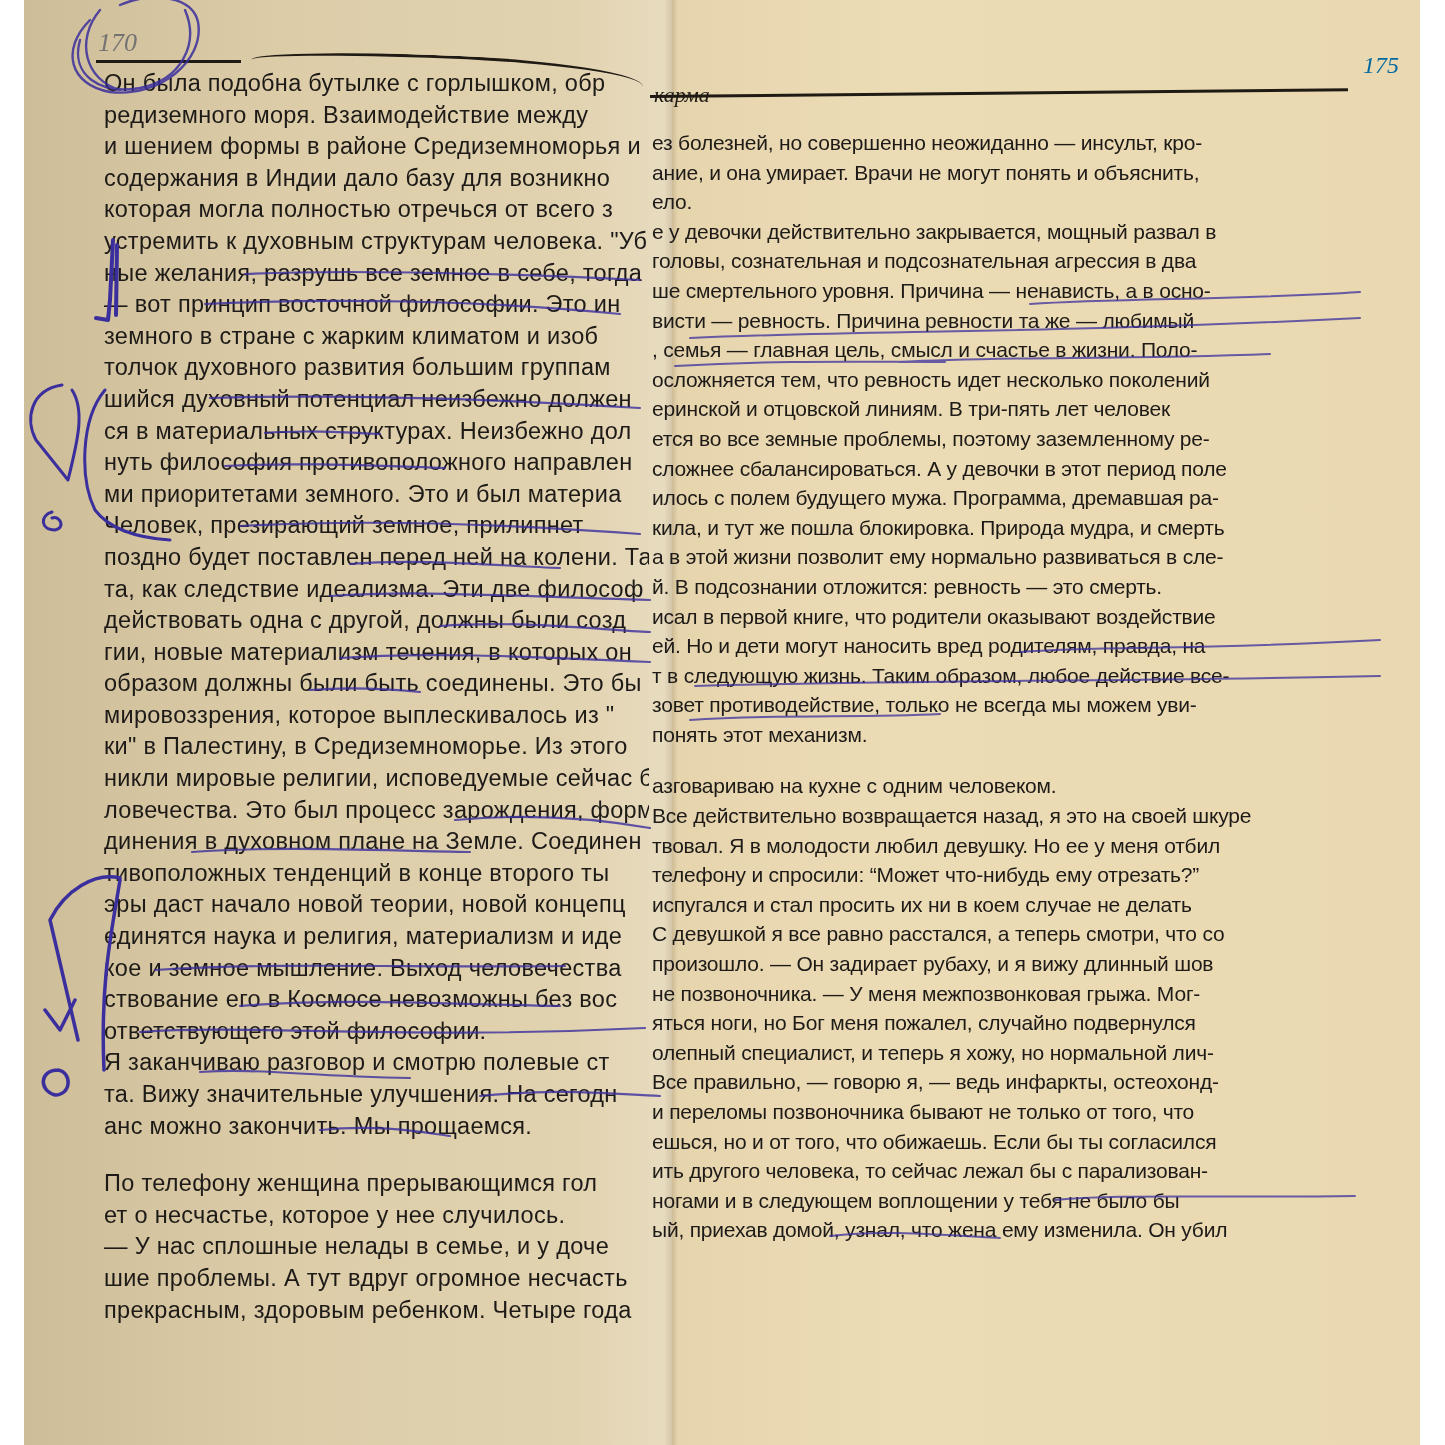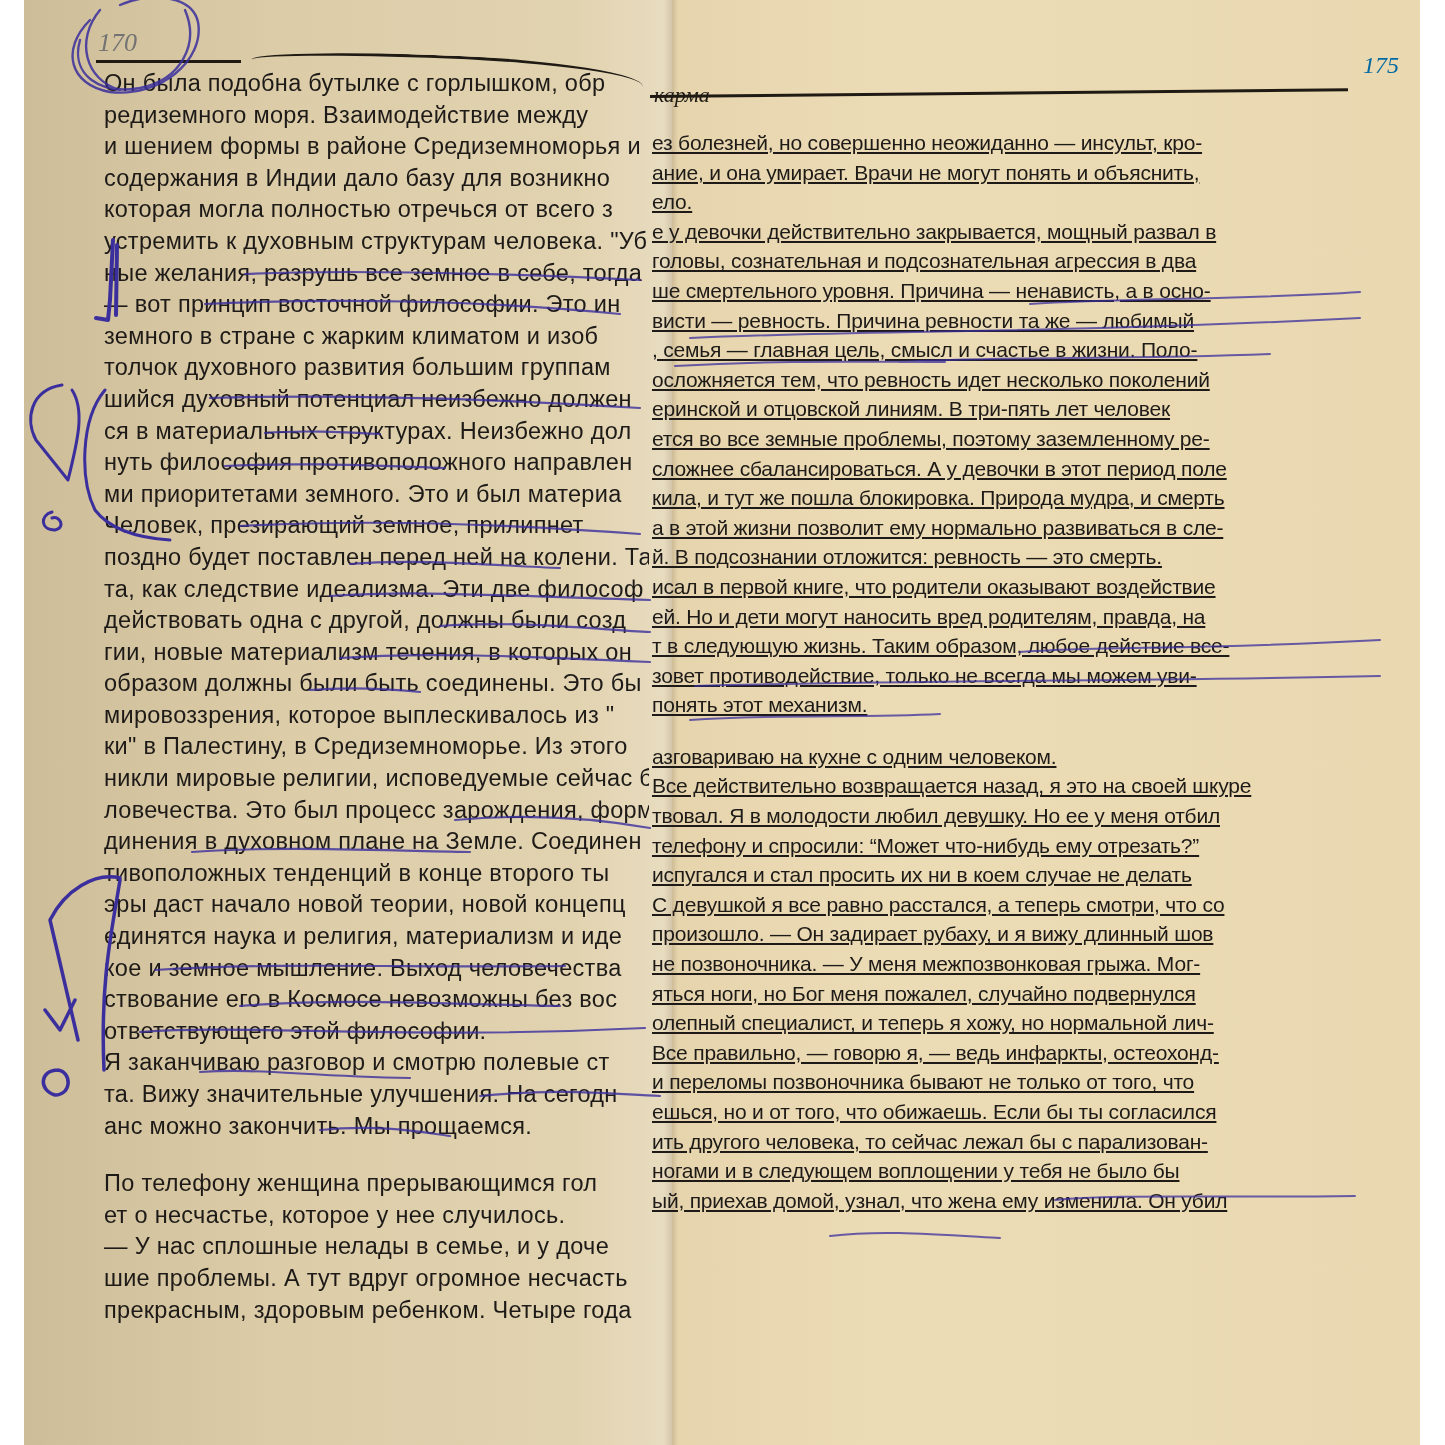--- a/index.html
+++ b/index.html
@@ -14,21 +14,21 @@
   .rule-left-b { position: absolute; left: 252px; top: 48px; width: 392px; height: 36px; border-top: 3px solid #1f1a14; border-radius: 50% 50% 0 0 / 30% 60% 0 0; transform: rotate(2.2deg); transform-origin: left top; }
 
   .running-head { position: absolute; left: 654px; top: 82px; font-family: "Liberation Serif", serif; font-style: italic; font-size: 22px; color: #1f1a14; }
   .folio-right { position: absolute; right: 46px; top: 52px; font-family: "Liberation Serif", serif; font-style: italic; font-size: 24px; color: #0369a1; }
   .rule-right { position: absolute; left: 650px; top: 95px; width: 698px; height: 3px; background: #1f1a14; transform: rotate(-0.55deg); transform-origin: left top; }
 
   .col-left { position: absolute; left: 104px; top: 68px; width: 545px; }
   .col-right { position: absolute; left: 652px; top: 128px; width: 712px; }
   .line { white-space: nowrap; overflow: hidden; color: #1d1a17; font-family: "Liberation Sans", sans-serif; }
   .col-left .line { font-size: 23.5px; height: 31.6px; line-height: 31.6px; letter-spacing: 0.3px; }
-  .col-right .line { font-size: 21px; height: 29.6px; line-height: 29.6px; font-family: "Liberation Sans", sans-serif; letter-spacing: -0.2px; text-decoration: underline; }
+  .col-right .line { font-size: 21px; height: 29.6px; line-height: 29.6px; font-family: "Liberation Sans", sans-serif; letter-spacing: -0.2px; }
   .line.blank { height: 22px; }
   .col-left .line.blank { height: 26px; }
   svg.annot { position: absolute; left: 0; top: 0; width: 1445px; height: 1445px; pointer-events: none; }
 </style>
 </head>
 <body>
 
 <div class="spread">
   <div class="page-left"></div>
   <div class="page-right"></div>
@@ -92,20 +92,21 @@
     <div class="line">ело.</div>
     <div class="line">е у девочки действительно закрывается, мощный развал в</div>
     <div class="line"> головы, сознательная и подсознательная агрессия в два</div>
     <div class="line">ше смертельного уровня. Причина — ненависть, а в осно-</div>
     <div class="line">висти — ревность. Причина ревности та же — любимый</div>
     <div class="line">, семья — главная цель, смысл и счастье в жизни. Поло-</div>
     <div class="line">осложняется тем, что ревность идет несколько поколений</div>
     <div class="line">еринской  и отцовской линиям. В три-пять лет человек</div>
     <div class="line">ется во все земные проблемы, поэтому заземленному ре-</div>
     <div class="line">сложнее сбалансироваться. А у девочки в этот период поле</div>
+    <div class="line">илось с полем будущего мужа. Программа, дремавшая ра-</div>
     <div class="line">кила, и тут же пошла блокировка. Природа мудра, и смерть</div>
     <div class="line">а в этой жизни позволит ему нормально развиваться в сле-</div>
     <div class="line">й. В подсознании отложится: ревность — это смерть.</div>
     <div class="line">исал в первой книге, что родители оказывают воздействие</div>
     <div class="line">ей. Но и дети могут наносить вред родителям, правда, на</div>
     <div class="line">т в следующую жизнь. Таким образом, любое действие все-</div>
     <div class="line">зовет противодействие, только не всегда мы можем уви-</div>
     <div class="line"> понять этот механизм.</div>
     <div class="line blank"></div>
     <div class="line">азговариваю на кухне с одним человеком.</div>

